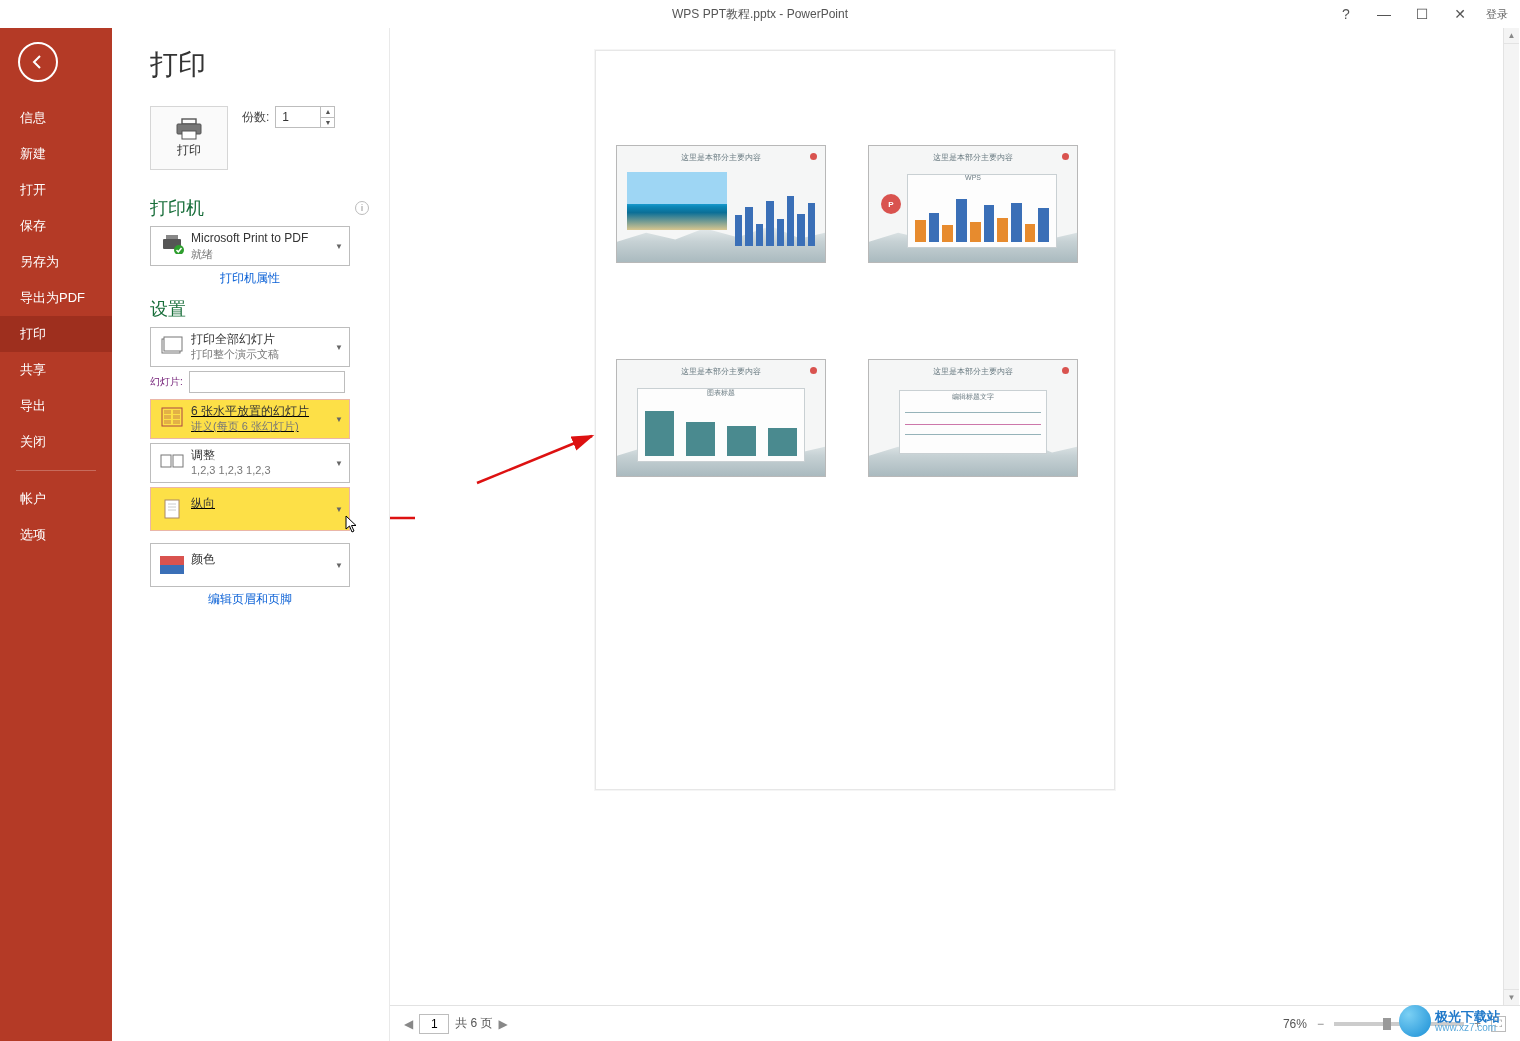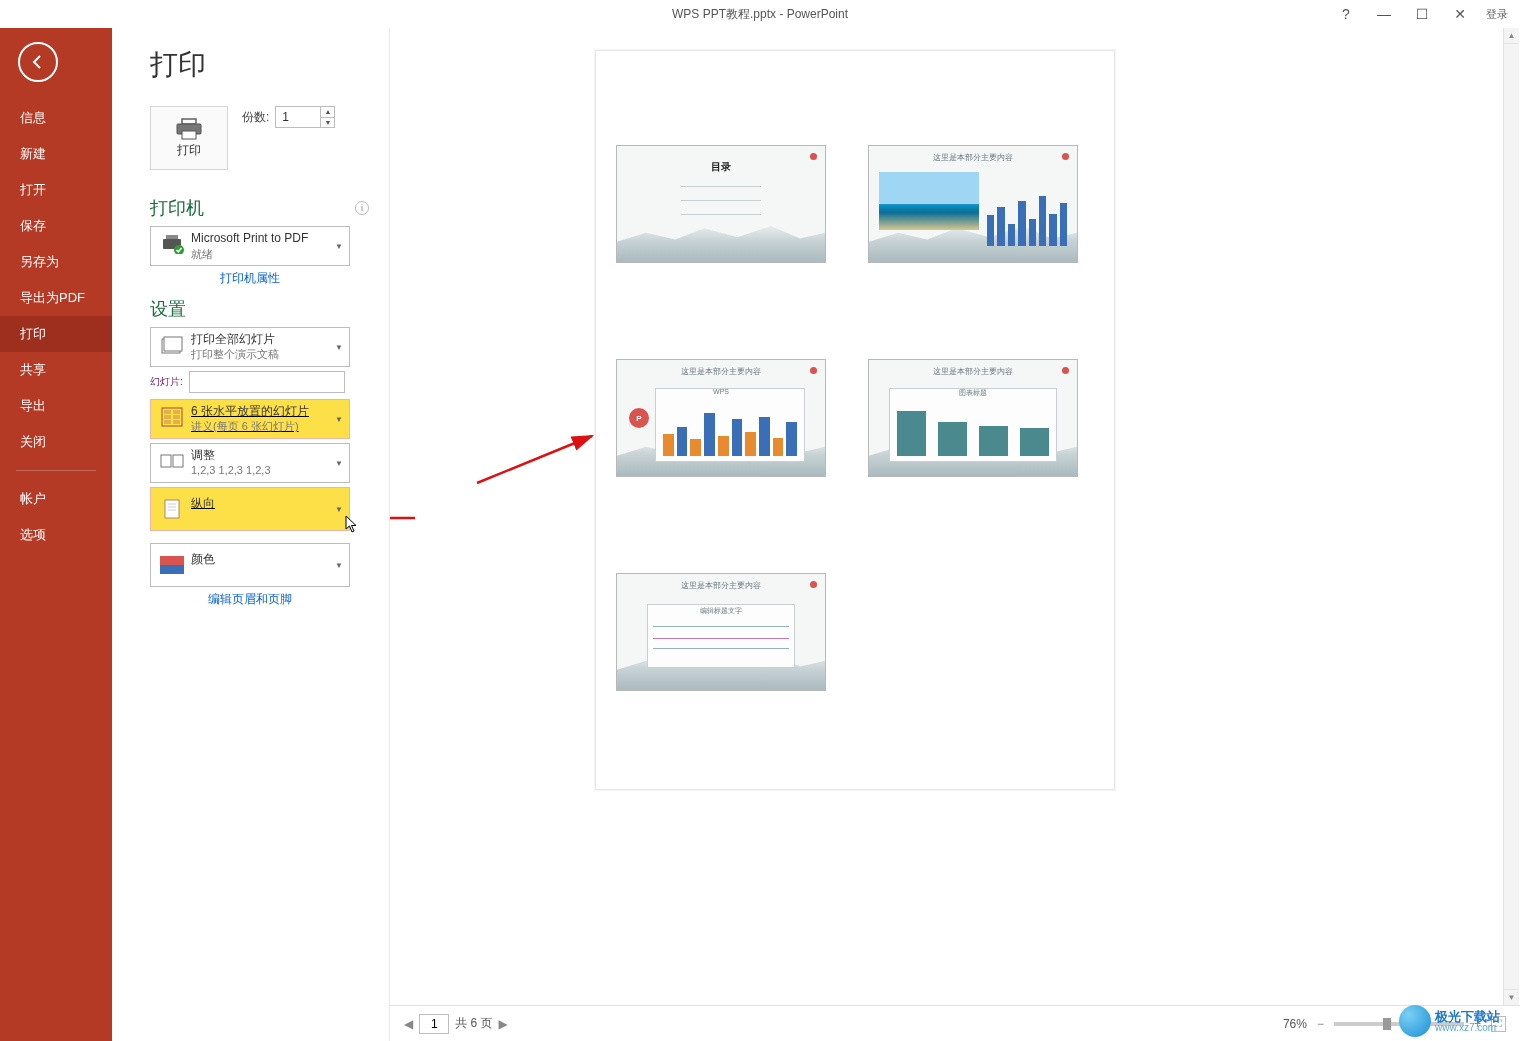--- a/index.html
+++ b/index.html
@@ -277,28 +277,20 @@
 
       <div class="panel-right">
         <div class="preview-surface">
           <div class="preview-scroll">
             <div class="page-paper">
               <div class="marker"></div>
               <div class="handout-grid">
                 <div class="slide-thumb">
                   <div class="mtn"></div>
                     <div class="accent"></div>
-                  <div class="darklbl" style="top:14px"><span>目录</span></div>
-                  <div class="textc" style="top:40px;width:80px;border-top:1px solid #c6d1d4"></div>
-                  <div class="textc" style="top:54px;width:80px;border-top:1px solid #c6d1d4"></div>
-                  <div class="textc" style="top:68px;width:80px;border-top:1px solid #c6d1d4"></div>
-                </div>
-                <div class="slide-thumb">
-                  <div class="mtn"></div>
-                    <div class="accent"></div>
                   <div class="toplbl"><span>这里是本部分主要内容</span></div>
                   <div class="beach"></div>
                   <div class="bars" style="left:118px;right:10px;bottom:16px;height:56px">
                       <span style="height:55%"></span>
                       <span style="height:70%"></span>
                       <span style="height:40%"></span>
                       <span style="height:80%"></span>
                       <span style="height:48%"></span>
                       <span style="height:90%"></span>
                       <span style="height:58%"></span>

